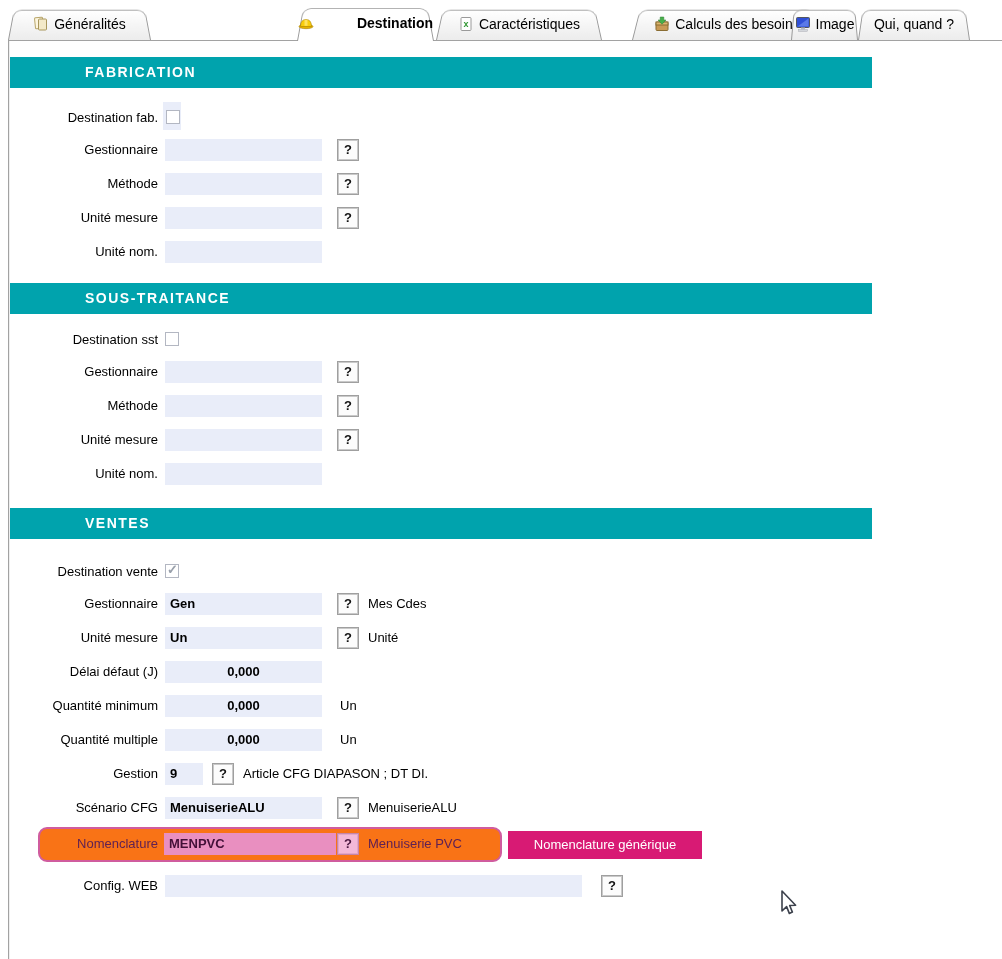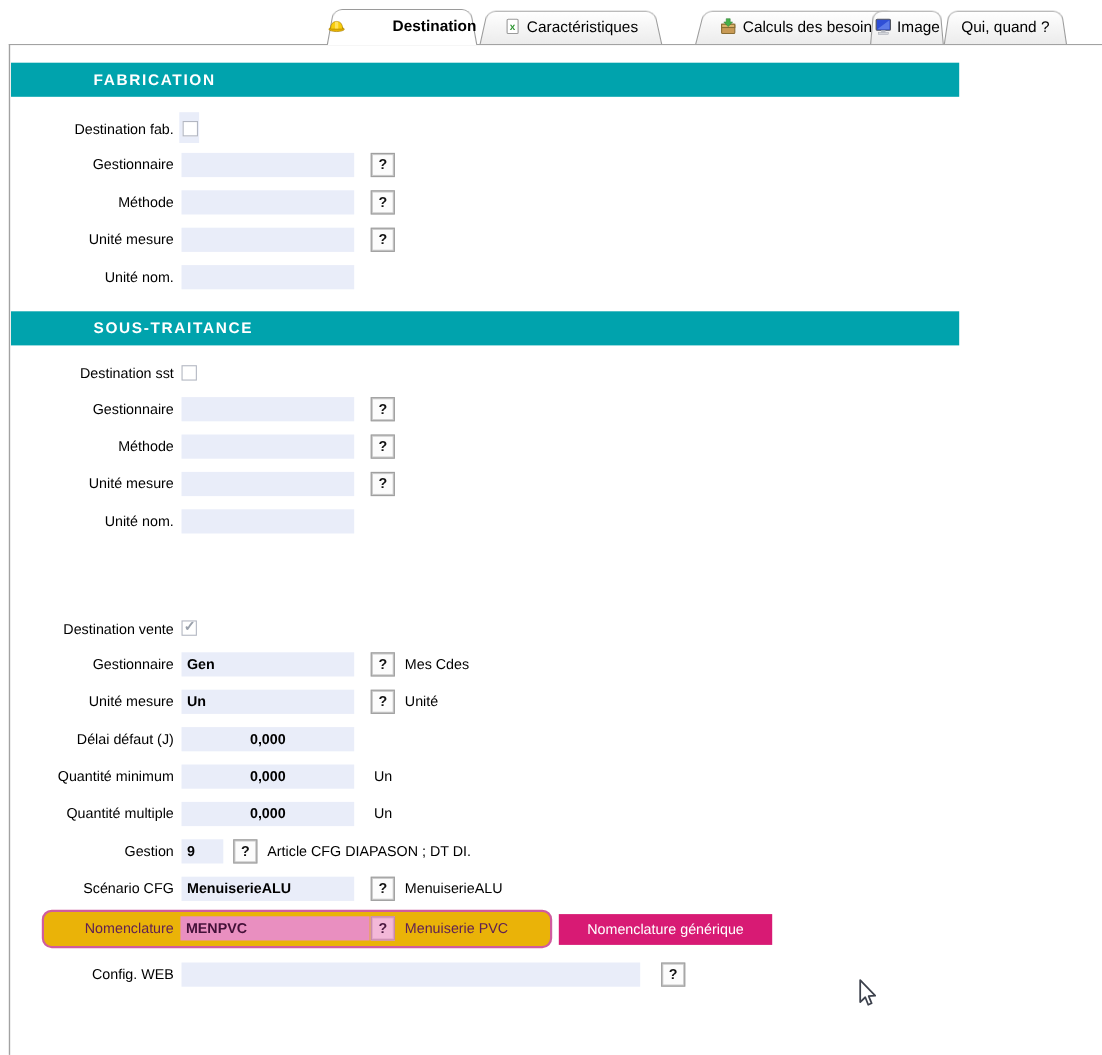--- a/index.html
+++ b/index.html
@@ -46,36 +46,45 @@
   .note { position:absolute; top:0; line-height:22px; white-space:nowrap; }
   .checkbox { position:absolute; left:155px; top:3px; width:14px; height:14px;
     background:#fff; border:1px solid #b3b7c2; }
   .checkbox.checked::after { content:"\2713"; position:absolute; left:1px; top:-3px;
     color:#99a0ab; font-size:13px; font-weight:bold; }
   .fab-pad { position:absolute; left:153px; top:-5px; width:18px; height:28px; background:#e9edf9; }
   .fab-pad + .checkbox { left:156px; }
 
   
   .hl-row { position:absolute; left:38px; top:827px; width:464px; height:35px;
-    background:#eab308; border:2px solid #d05c9e; border-radius:9px; }
+    background:#f97316; border:2px solid #d05c9e; border-radius:9px; }
   .hl-row .lbl { left:0; top:4px; width:118px; color:#5f2153; }
   .hl-row .field { left:124px; top:4px; width:172px; background:#e98fc0; color:#431038; }
   .hl-row .qbtn { left:297px; top:4px; background:#f3b8d8; border-color:#e2a5c8; outline-color:#c585a8; color:#4a163f; }
   .hl-row .note { left:328px; top:4px; color:#5f2153; }
   .hl-btn { position:absolute; left:508px; top:831px; width:194px; height:28px;
     background:#d81a74; color:#fff; font-size:13px; line-height:28px; text-align:center;
     border:none; cursor:pointer; white-space:nowrap; }
 
   .cursor { position:absolute; left:776px; top:888px; z-index:9; }
 </style>
 </head>
 <body>
 
 <div id="screen">
 
+  <div class="tab" style="left:8px;width:143px;">
+    <div class="tab-inner">
+      <svg class="ticon" viewBox="0 0 16 16">
+        <rect x="2" y="1.5" width="8" height="11" rx="1" fill="#fdf6df" stroke="#b9a66b" transform="rotate(-6 6 7)"></rect>
+        <rect x="5.5" y="3" width="8" height="11" rx="1" fill="#f3e9c8" stroke="#a8965c"></rect>
+      </svg>
+      <span>Généralités</span>
+    </div>
+  </div>
 
 
   <div class="tab active" style="left:297px;width:137px;">
     <div class="tab-inner">
       <svg class="ticon" viewBox="0 0 16 16">
         <ellipse cx="8" cy="11.5" rx="7" ry="2.2" fill="#e8b400" stroke="#a97f00" stroke-width="0.6"></ellipse>
         <path d="M2.5 11.5 Q2.5 4.5 8 4.5 Q13.5 4.5 13.5 11.5 Z" fill="#f8cd0c" stroke="#a97f00" stroke-width="0.6"></path>
         <path d="M6.5 4.8 L6.5 10.8 L9.5 10.8 L9.5 4.8" fill="#ffe25e" stroke="none"></path>
       </svg>
       <span>Destination</span>
@@ -182,20 +191,23 @@
     <span class="lbl">Unité mesure</span>
     <span class="field std"></span>
     <button class="qbtn at-std">?</button>
   </div>
 
   <div class="row" style="top:463px;">
     <span class="lbl">Unité nom.</span>
     <span class="field std"></span>
   </div>
 
+  <div class="section-bar" style="top:508px;background:#00a3ad;">
+    <span>VENTES</span>
+  </div>
 
   <div class="row" style="top:561px;">
     <span class="lbl">Destination vente</span>
     <span class="checkbox checked"></span>
   </div>
 
   <div class="row" style="top:593px;">
     <span class="lbl">Gestionnaire</span>
     <span class="field std">Gen</span>
     <button class="qbtn at-std">?</button>

